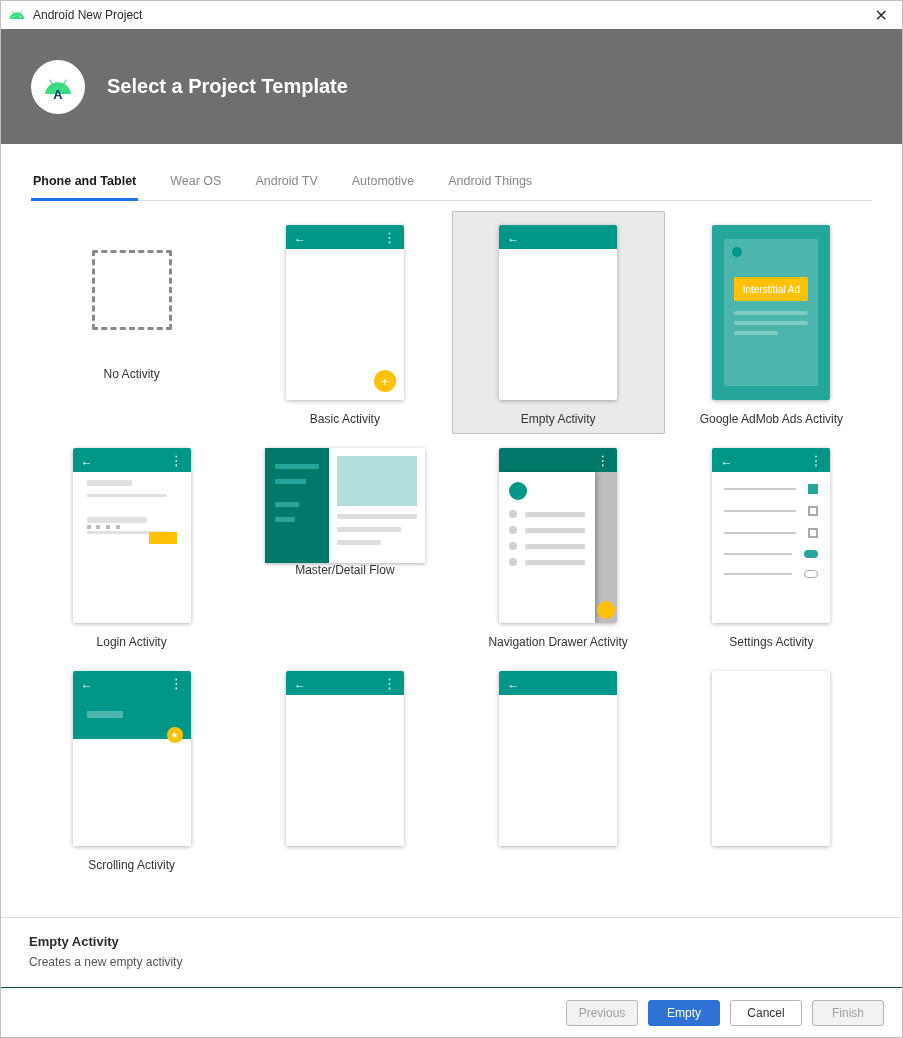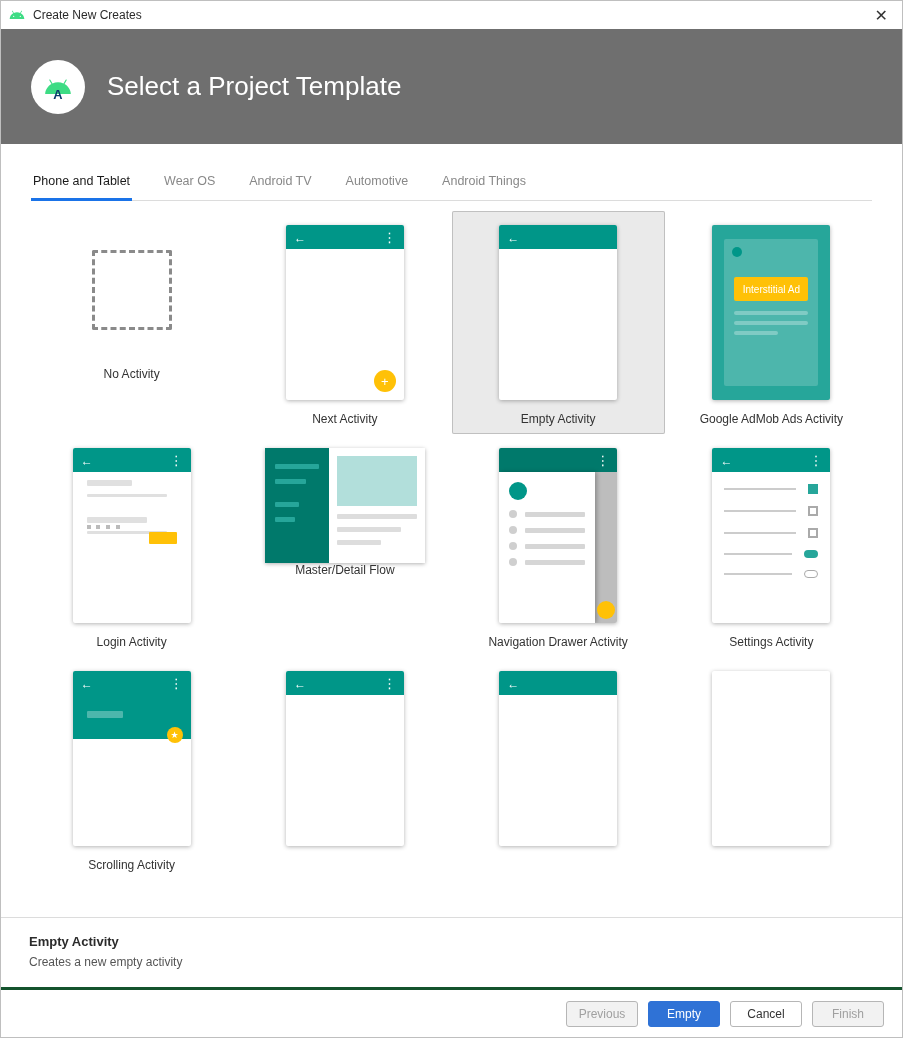--- a/index.html
+++ b/index.html
@@ -3,25 +3,25 @@
 <meta charset="utf-8">
 <style>
 *{box-sizing:border-box;margin:0;padding:0;}
 body{font-family:"Segoe UI",Arial,sans-serif;font-size:13px;color:#2b2b2b;background:#fff;width:903px;height:1038px;overflow:hidden;display:flex;flex-direction:column;border:1px solid #bfbfbf;}
 .titlebar{height:28px;display:flex;align-items:center;padding:0 8px;background:#fff;position:relative;}
 .titlebar .tb-icon{width:16px;height:16px;margin-right:8px;display:flex;align-items:center;justify-content:center;}
 .titlebar .tb-title{font-size:12px;flex:1;}
 .titlebar .tb-close{font-size:16px;font-family:Arial;cursor:pointer;padding:0 6px;color:#333;}
 .header{height:115px;background:#6f6f6f;display:flex;align-items:center;padding:0 30px;color:#fff;}
 .header .logo{width:54px;height:54px;border-radius:50%;background:#fff;display:flex;align-items:center;justify-content:center;margin-right:22px;}
-.header h1{font-weight:400;font-size:26px;}
+.header h1{font-weight:700;font-size:20px;}
 .tabs-wrap{padding:24px 30px 0 30px;}
 .tabs{display:flex;gap:30px;border-bottom:1px solid #dcdcdc;}
 .tab{font-size:12.5px;color:#888;padding:6px 2px 10px 2px;cursor:pointer;}
-.tab.active{color:#1a1a1a;font-weight:400;border-bottom:3px solid #1a73e8;margin-bottom:-1px;}
+.tab.active{color:#1a1a1a;font-weight:700;border-bottom:3px solid #1a73e8;margin-bottom:-1px;}
 .grid-scroll{flex:1;overflow-y:auto;padding:10px 24px 0 24px;}
 .grid{display:grid;grid-template-columns:repeat(4,1fr);gap:0;}
 .card{display:flex;flex-direction:column;align-items:center;padding:14px 6px 8px 6px;cursor:pointer;border-radius:2px;}
 .card.selected{background:#eaeaea;box-shadow:inset 0 0 0 1px #c0c0c0;}
 .thumb{width:118px;height:175px;background:#fff;border-radius:2px;box-shadow:0 1px 4px rgba(0,0,0,0.30);position:relative;overflow:hidden;margin-bottom:12px;}
 .card-label{font-size:12px;color:#333;text-align:left;}
 
 .appbar{height:24px;background:#009688;display:flex;align-items:center;justify-content:space-between;padding:0 8px;color:#fff;font-size:12px;}
 .arrow-l{width:12px;height:12px;display:inline-block;}
 .arrow-l::before{content:"←";color:#fff;font-size:12px;line-height:1;}
@@ -62,37 +62,37 @@
 .mdf{height:115px;width:160px;display:flex;box-shadow:0 1px 4px rgba(0,0,0,.3);}
 .mdf .pane-l{width:40%;background:#00796b;padding:16px 10px;}
 .mdf .pane-l .mline{height:5px;background:#26a69a;margin-bottom:10px;border-radius:1px;}
 .mdf .pane-r{flex:1;background:#fff;padding:8px;}
 .mdf .pic{width:100%;height:50px;background:#b2dfdb;}
 .mdf .tline{height:5px;background:#ddd;margin-top:8px;border-radius:1px;}
 
 .detail{background:#fff;padding:16px 28px 18px 28px;border-top:1px solid #dcdcdc;}
 .detail h3{font-size:13px;font-weight:700;margin-bottom:6px;}
 .detail p{font-size:12px;color:#555;}
-.actions{height:50px;display:flex;align-items:center;justify-content:flex-end;gap:10px;padding:0 18px;border-top:3px solid #14532d;}
+.actions{height:50px;display:flex;align-items:center;justify-content:flex-end;gap:10px;padding:0 18px;border-top:1px solid #14532d;}
 .btn{min-width:72px;height:26px;border:1px solid #b6b6b6;background:#fff;border-radius:3px;font-size:12px;cursor:pointer;color:#333;}
 .btn.primary{background:#2f72d6;border-color:#2f72d6;color:#fff;}
 .btn:disabled{color:#a0a0a0;background:#f2f2f2;cursor:default;}
 
 .android-head{fill:#3ddc84;}
 </style>
 </head>
 <body>
 
 <div class="titlebar">
   <span class="tb-icon">
     <svg viewBox="0 0 24 24" width="16" height="16">
         <path class="android-head" d="M17.6 9.48l1.84-3.18a.5.5 0 0 0-.87-.5L16.7 9.05A10.9 10.9 0 0 0 12 8c-1.67 0-3.26.38-4.7 1.05L5.43 5.8a.5.5 0 1 0-.87.5L6.4 9.48C3.3 11.23 1.2 14.33 1 18h22c-.2-3.67-2.3-6.77-5.4-8.52zM7 15a1 1 0 1 1 0-2 1 1 0 0 1 0 2zm10 0a1 1 0 1 1 0-2 1 1 0 0 1 0 2z"></path>
       </svg>
   </span>
-  <span class="tb-title">Create New Creates</span>
+  <span class="tb-title">Android New Project</span>
   <span class="tb-close">✕</span>
 </div>
 
 <div class="header">
   <div class="logo">
     <svg viewBox="0 0 24 24" width="28" height="28">
         <path class="android-head" d="M17.6 9.48l1.84-3.18a.5.5 0 0 0-.87-.5L16.7 9.05A10.9 10.9 0 0 0 12 8c-1.67 0-3.26.38-4.7 1.05L5.43 5.8a.5.5 0 1 0-.87.5L6.4 9.48C3.3 11.23 1.2 14.33 1 18h22c-.2-3.67-2.3-6.77-5.4-8.52z"></path>
         <text x="12" y="22" text-anchor="middle" font-size="11" font-weight="700" fill="#0b3a6d" font-family="Arial">A</text>
       </svg>
   </div>
@@ -120,21 +120,21 @@
   </div>
 
   <div class="card">
     <div class="thumb">
       <div class="appbar">
             <span class="arrow-l"></span>
             <span class="kebab"></span>
           </div>
       <div class="fab">+</div>
     </div>
-    <div class="card-label">Next Activity</div>
+    <div class="card-label">Basic Activity</div>
   </div>
 
 
   <div class="card selected">
     <div class="thumb">
       <div class="appbar">
             <span class="arrow-l"></span>
             <span></span>
           </div>
     </div>

